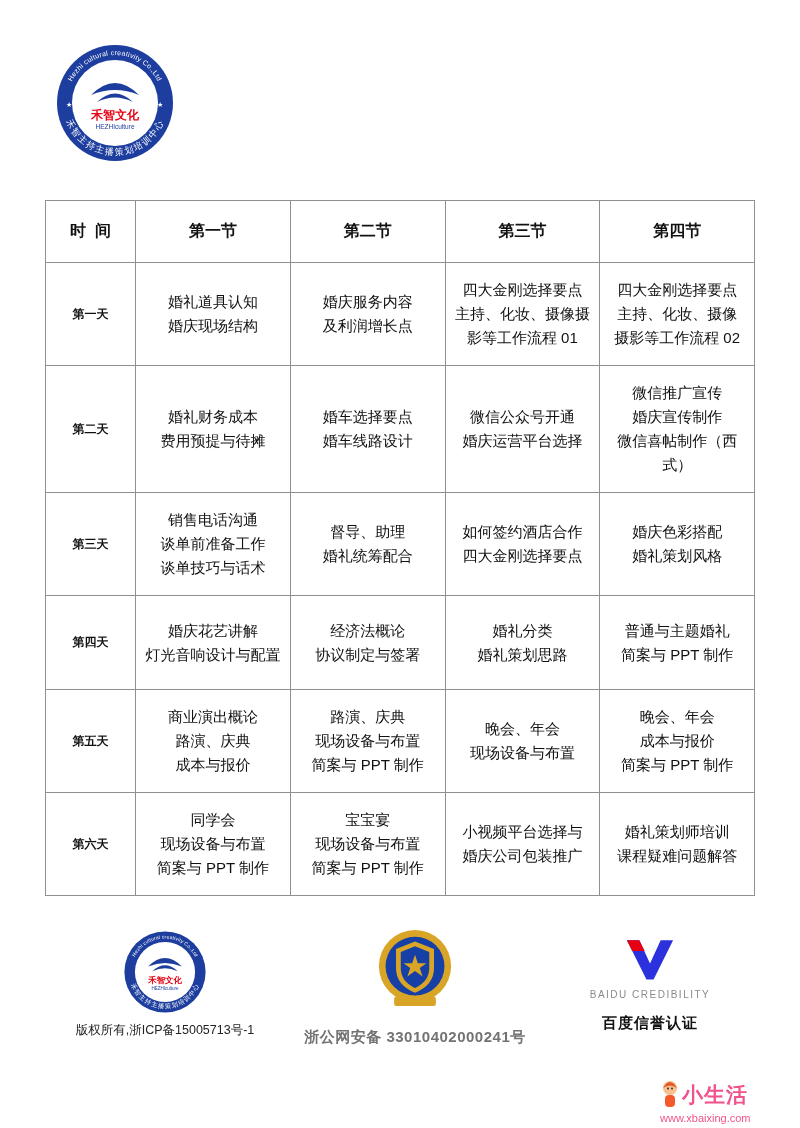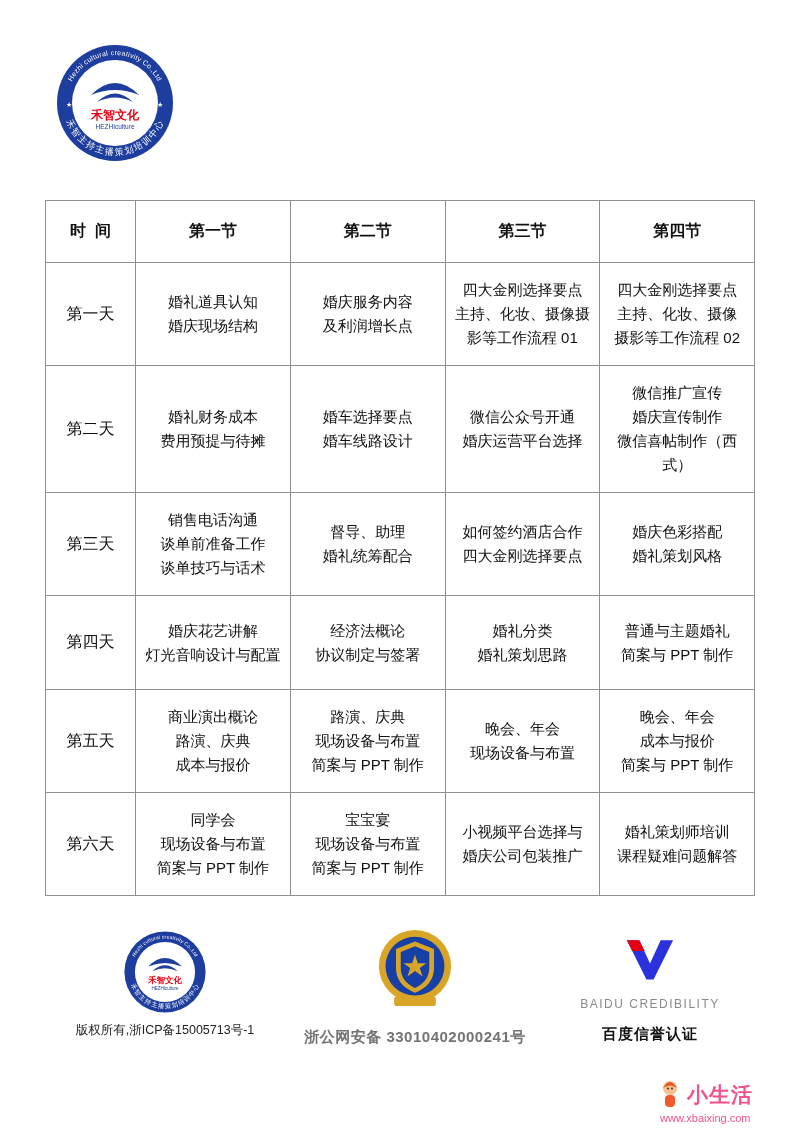--- a/index.html
+++ b/index.html
@@ -23,40 +23,40 @@
     position:absolute; top:200px; left:45px; width:710px;
     border-collapse:collapse; table-layout:fixed;
   }
   .course-table col.col-day { width:90px; }
   .course-table th, .course-table td {
     border:1px solid #8f8f8f; text-align:center; vertical-align:middle;
     padding:15px 4px;
   }
   .course-table thead th { height:62px; font-size:16px; font-weight:bold; white-space:pre; }
   .course-table td { height:94px; }
-  .course-table td.day { font-size:16px; font-weight:normal; }
+  .course-table td.day { font-size:12px; font-weight:bold; }
   .course-table td.cell { font-size:15px; line-height:1.6; white-space:pre-line; font-weight:500; }
 
   
   .footer-left  { position:absolute; top:930px; left:45px;  width:240px; text-align:center; }
   .footer-center{ position:absolute; top:928px; left:295px; width:240px; text-align:center; }
   .footer-right { position:absolute; top:935px; left:560px; width:180px; text-align:center; }
 
   .seal-small { width:84px; height:84px; }
   .copyright-text { margin-top:4px; font-size:12.5px; color:#222; }
   .police-text { margin-top:14px; font-size:15px; font-weight:bold; color:#737373; letter-spacing:0.5px; }
 
   .baidu-logo { width:54px; height:48px; }
   .baidu-name { margin-top:2px; font-size:17px; font-weight:bold; color:#2b32dd; letter-spacing:3px; }
-  .baidu-sub  { margin-top:10px; font-size:12px; color:#8a8a8a; letter-spacing:1.5px; }
+  .baidu-sub  { margin-top:2px; font-size:10px; color:#8a8a8a; letter-spacing:1.5px; }
   .baidu-cert { margin-top:14px; font-size:15px; font-weight:bold; color:#111; letter-spacing:1px; }
 
   
   .watermark { position:absolute; right:12px; bottom:4px; width:130px; }
-  .watermark-row { display:flex; align-items:center; gap:5px; }
+  .watermark-row { display:flex; align-items:center; }
   .watermark-name { font-size:21px; font-weight:bold; color:#f0538c; letter-spacing:1px; }
   .watermark-url { font-size:11px; color:#f0538c; margin-top:1px; margin-left:2px; }
 </style>
 </head>
 <body>
 
 <div class="page">
 
   <div class="header">
     <svg class="seal-large" viewBox="0 0 120 120">

